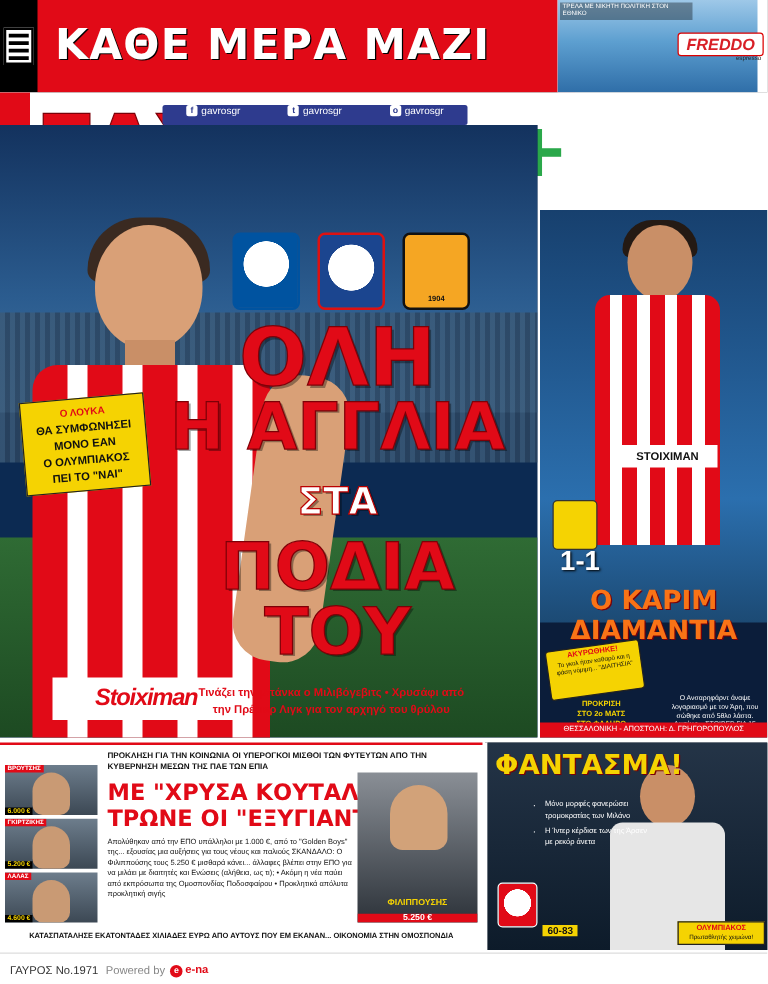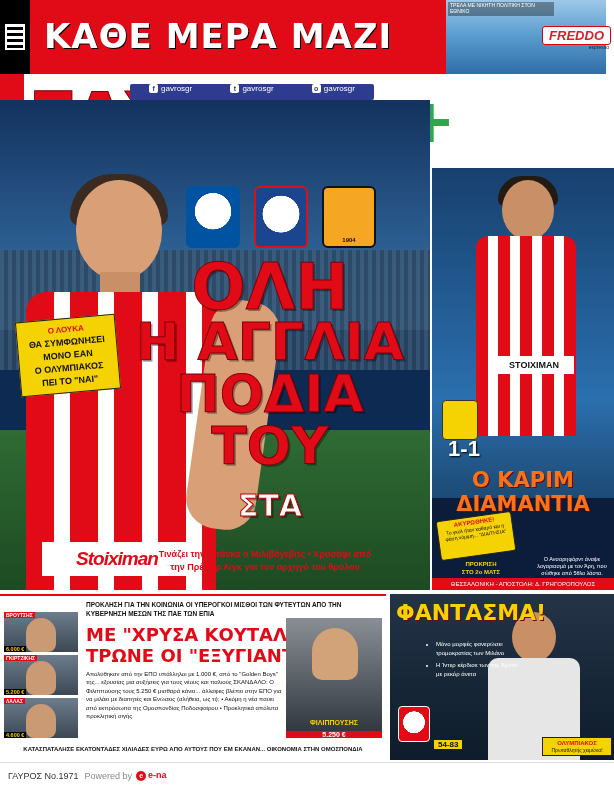--- a/index.html
+++ b/index.html
@@ -204,24 +204,24 @@
         <span class="yr"></span>
       </div>
     <div class="crest c3">
         <span class="yr">1904</span>
       </div>
   </div>
 
   <div class="headline">
     <div class="hl1">ΟΛΗ</div>
     <div class="hl2">Η ΑΓΓΛΙΑ</div>
-    <div class="hl3">ΠΟΔΙΑ ΤΟΥ</div>
     <div class="hl3">
       <span class="hl-sta">ΣΤΑ</span>
     </div>
+    <div class="hl3">ΠΟΔΙΑ ΤΟΥ</div>
   </div>
 
   <div class="subhead">
     <div>Τινάζει την μπάνκα ο Μιλιβόγεβιτς • Χρυσάφι από</div>
     <div>την Πρέμιερ Λιγκ για τον αρχηγό του θρύλου</div>
   </div>
 
   <div class="callout">
     <p class="first">Ο ΛΟΥΚΑ</p>
     <p>ΘΑ ΣΥΜΦΩΝΗΣΕΙ</p>
@@ -295,21 +295,21 @@
     <div class="br-coach">
       <div class="brc-head"></div>
       <div class="brc-body"></div>
     </div>
     <div class="br-title">ΦΑΝΤΑΣΜΑ!</div>
     <ul class="br-bullets">
       <li>Μόνο μορφές φανερώσει τρομοκρατίας των Μιλάνο</li>
       <li>Η Ίντερ κέρδισε των της Άρσεν με ρεκόρ άνετα</li>
     </ul>
     <div class="br-crest"></div>
-    <div class="br-score">54-83</div>
+    <div class="br-score">60-83</div>
     <div class="br-sticker">
       <div class="t">ΟΛΥΜΠΙΑΚΟΣ</div>
       <div class="b">Πρωταθλητής χειμώνα!</div>
     </div>
   </div>
 
   <div class="footer">
     <span>ΓΑΥΡΟΣ Νο.1971</span>
     <span class="pw">Powered by</span>
     <span class="brand"><span class="dot">e</span><span>e-na</span></span>

